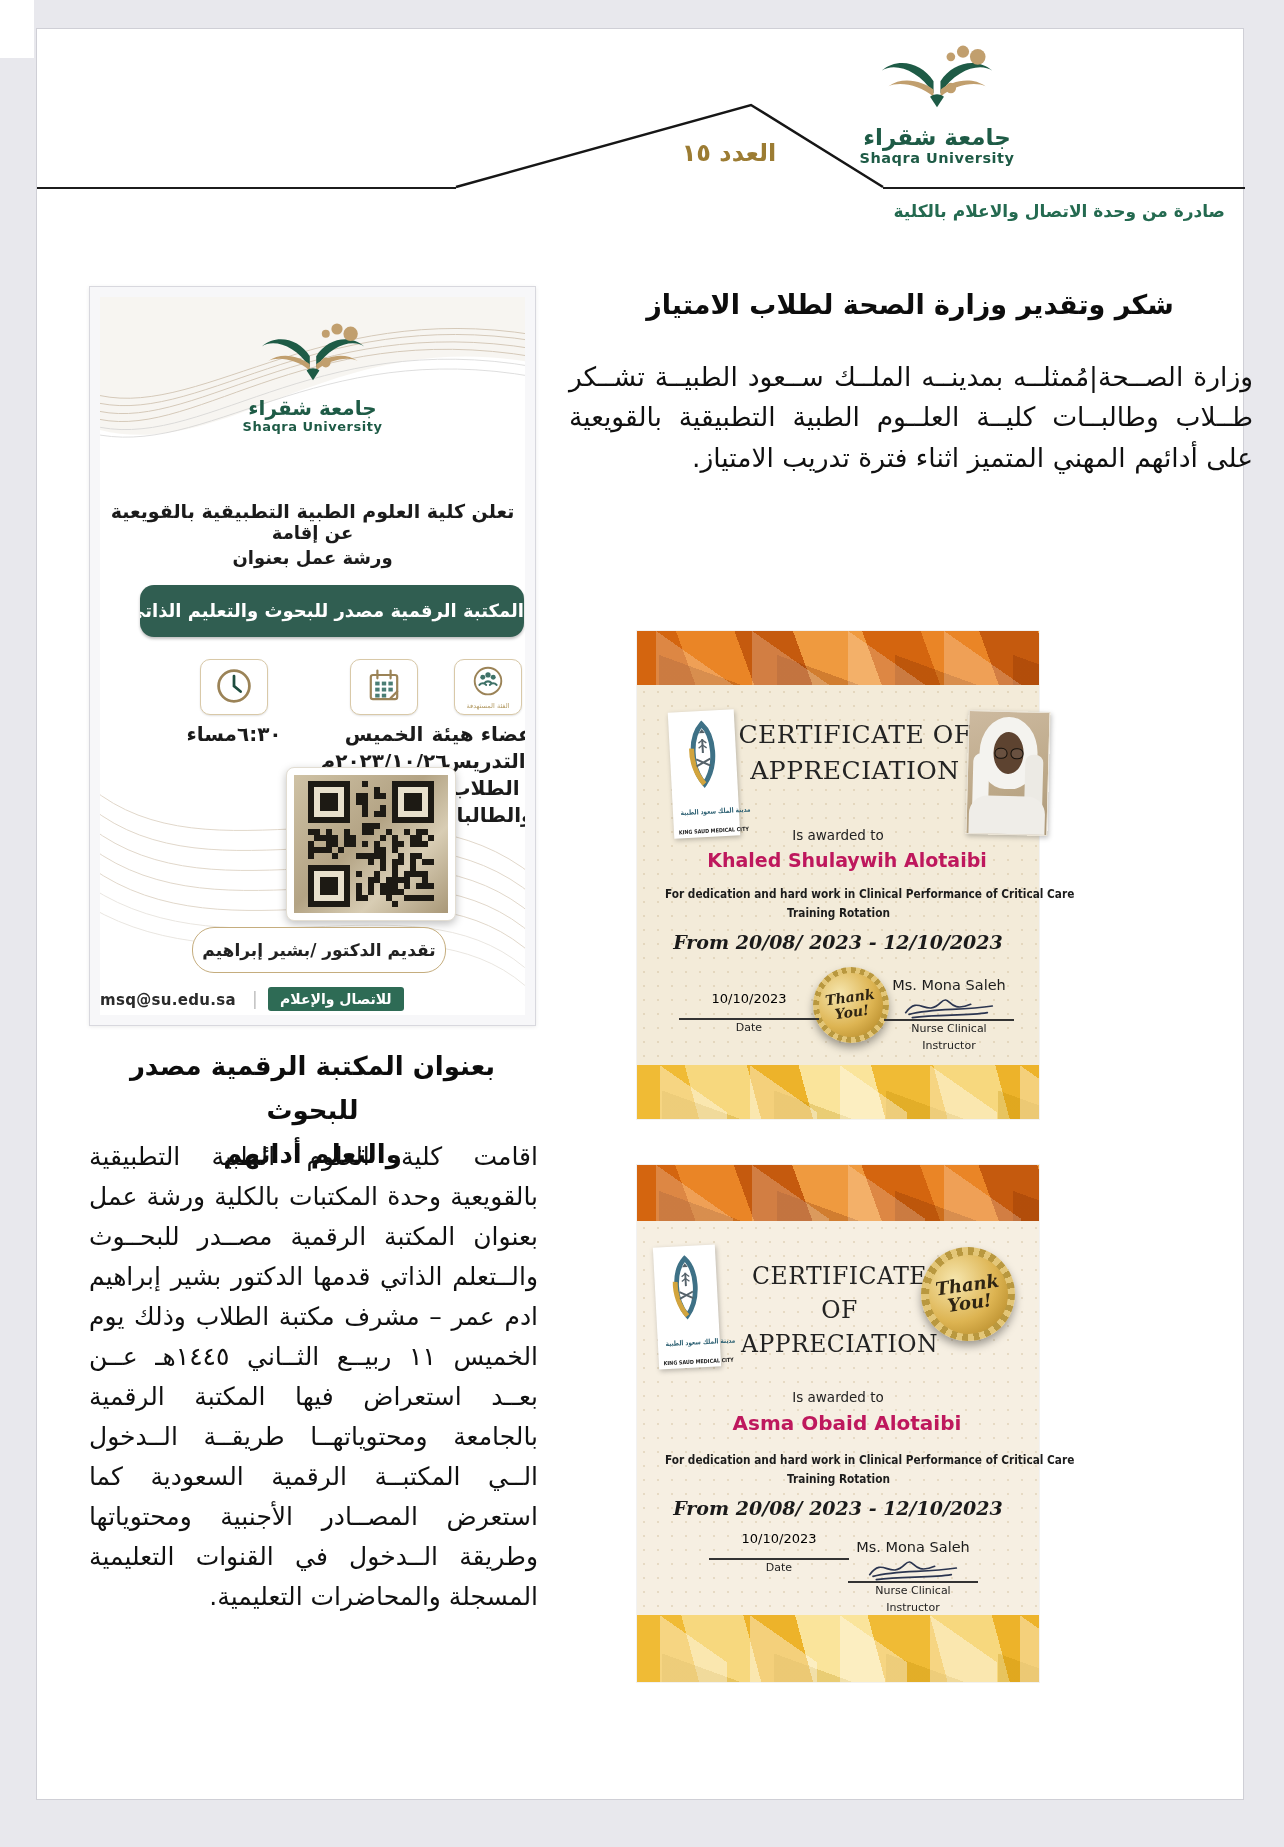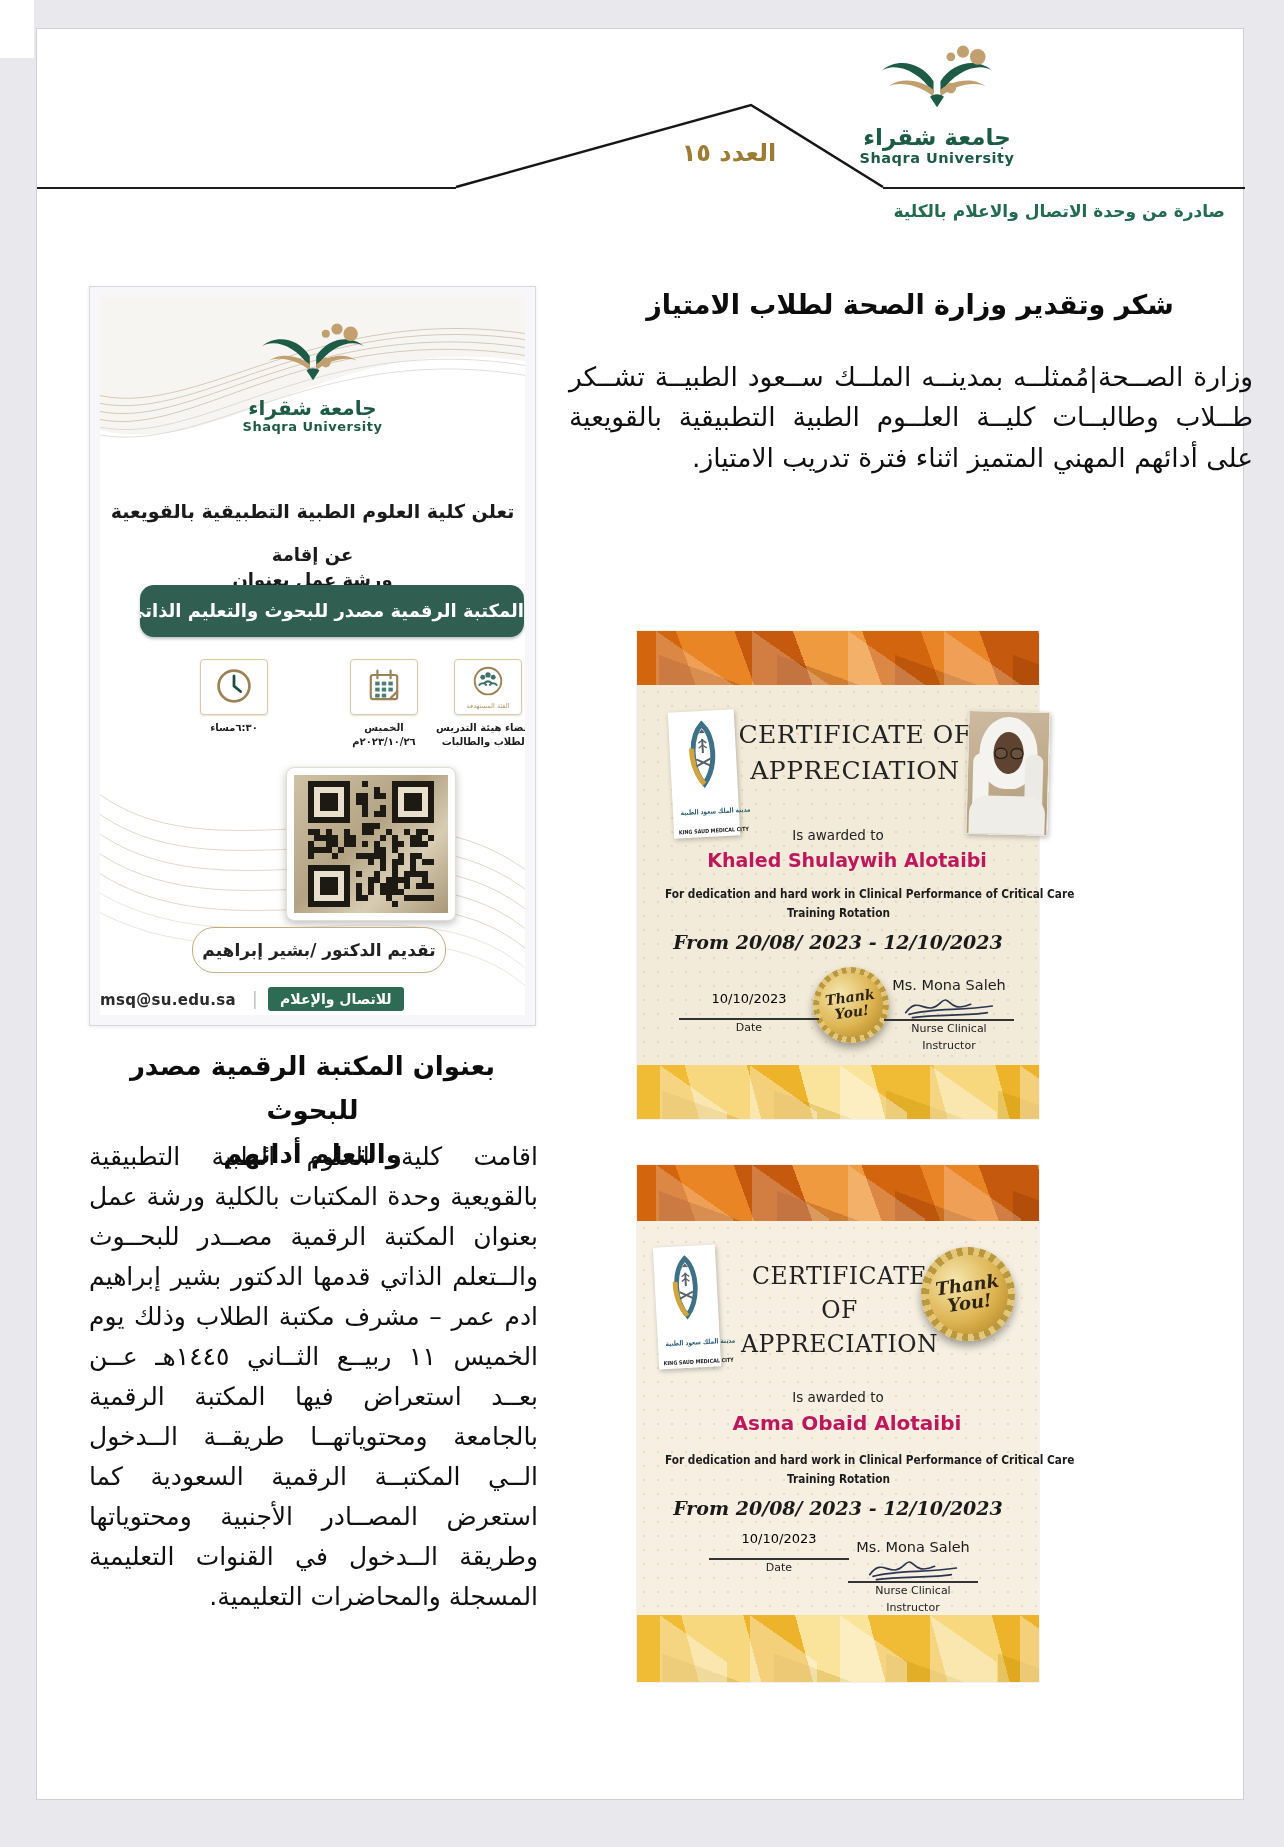--- a/index.html
+++ b/index.html
@@ -24,29 +24,29 @@
   
   .poster-frame{left:52px;top:257px;width:447px;height:740px;background:#f7f7f9;border:1px solid #d8d8de;box-sizing:border-box;box-shadow:0 1px 4px rgba(0,0,0,.08);}
   .poster-inner{position:absolute;left:10px;top:10px;width:425px;height:718px;background:#ffffff;overflow:hidden;}
   .wave-top{left:0;top:0;width:425px;height:160px;}
   .wave-bottom{left:0;top:430px;width:425px;height:286px;}
   .poster-logo{left:0;top:24px;width:425px;text-align:center;}
   .poster-logo .logo-ar{font-size:20px;font-weight:bold;color:#1e5b46;line-height:1.1;}
   .poster-logo .logo-en{font-size:13px;font-weight:bold;color:#1e5b46;letter-spacing:.5px;}
   .announce{left:0;top:203px;width:425px;text-align:center;direction:rtl;color:#1b1b1b;}
   .announce .a1{font-size:19px;font-weight:bold;}
-  .announce .a2{font-size:18px;font-weight:bold;margin-top:22px;}
+  .announce .a2{font-size:18px;font-weight:bold;margin-top:0;}
   .announce .a3{font-size:18px;font-weight:bold;margin-top:4px;}
   .banner{left:40px;top:288px;width:384px;height:52px;background:#305e51;border-radius:14px;color:#ffffff;font-size:18px;font-weight:bold;line-height:52px;text-align:center;direction:rtl;white-space:nowrap;overflow:hidden;box-shadow:0 2px 3px rgba(0,0,0,.25);}
-  .icon-card{top:362px;width:68px;height:56px;background:#ffffff;border:1.5px solid #d9c9a8;border-radius:4px;box-shadow:0 1px 2px rgba(0,0,0,.12);text-align:center;box-sizing:border-box;}
+  .icon-card{top:362px;width:68px;height:56px;background:#ffffff;border:1.5px solid #d9c9a8;border-radius:10px;box-shadow:0 1px 2px rgba(0,0,0,.12);text-align:center;box-sizing:border-box;}
   .card-clock{left:100px;}
   .card-cal{left:250px;}
   .card-people{left:354px;}
   .tiny-card-label{font-size:6.5px;color:#b39a63;direction:rtl;margin-top:-3px;}
-  .card-label{top:424px;text-align:center;direction:rtl;font-size:10px;font-weight:bold;color:#1b1b1b;line-height:1.35;}
+  .card-label{top:424px;text-align:center;direction:rtl;font-size:20px;font-weight:bold;color:#1b1b1b;line-height:1.35;}
   .lbl-clock{left:70px;width:128px;}
   .lbl-cal{left:220px;width:128px;}
   .lbl-people{left:300px;width:170px;}
   .ltr{direction:ltr;unicode-bidi:isolate;}
   .qr-frame{left:186px;top:470px;width:154px;height:138px;background:#ffffff;border:1px solid #e2ddd2;border-radius:8px;box-shadow:0 3px 8px rgba(0,0,0,.25);padding:7px;box-sizing:content-box;}
   .qr-bg{width:154px;height:138px;background:linear-gradient(135deg,#cfc2a5 0%,#b3a384 45%,#d8cdb4 70%,#a99878 100%);display:flex;align-items:center;justify-content:center;}
   .presenter-pill{left:92px;top:630px;width:252px;height:44px;border:1.5px solid #c5ad7e;border-radius:22px;background:#ffffff;line-height:44px;text-align:center;font-size:17px;font-weight:bold;color:#222;direction:rtl;white-space:nowrap;}
   .poster-footer{left:0;top:690px;width:425px;height:28px;}
   .footer-email{position:absolute;left:0;top:4px;font-size:15px;font-weight:bold;color:#2b2b2b;letter-spacing:.3px;}
   .footer-divider{position:absolute;left:152px;top:2px;font-size:17px;color:#bdbdbd;}

